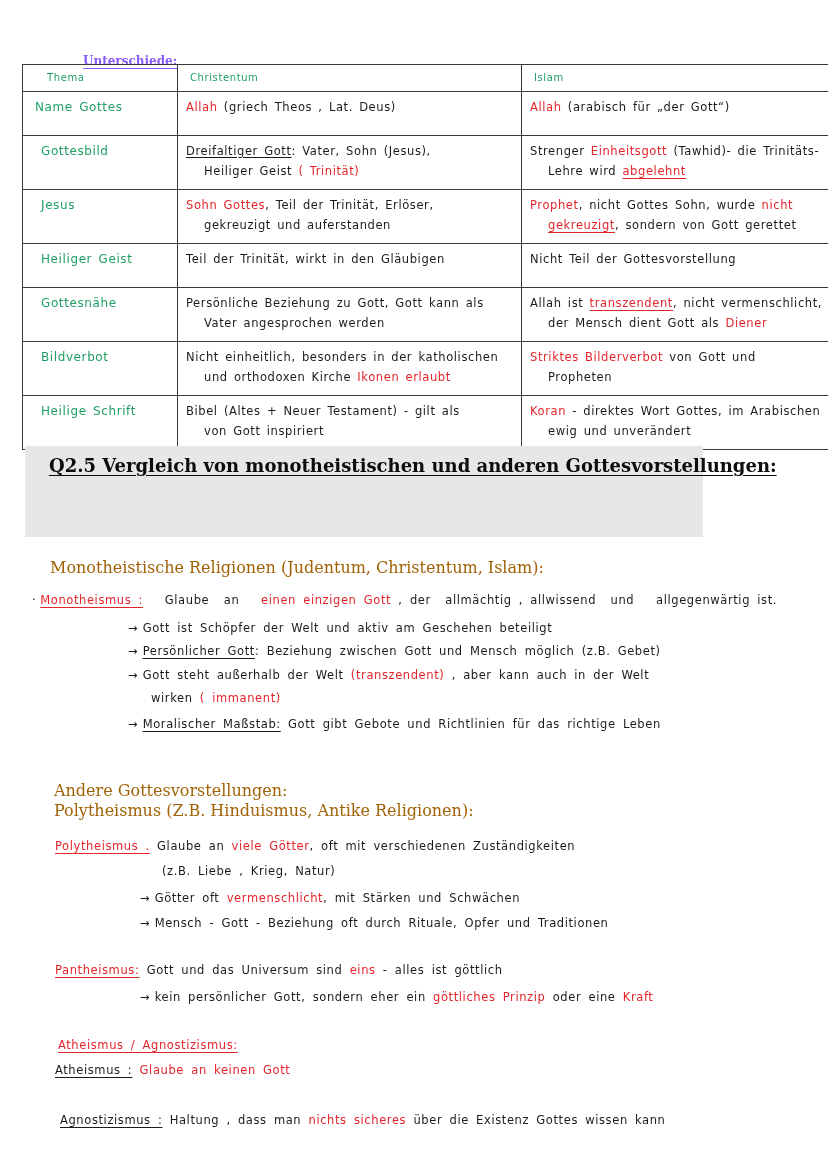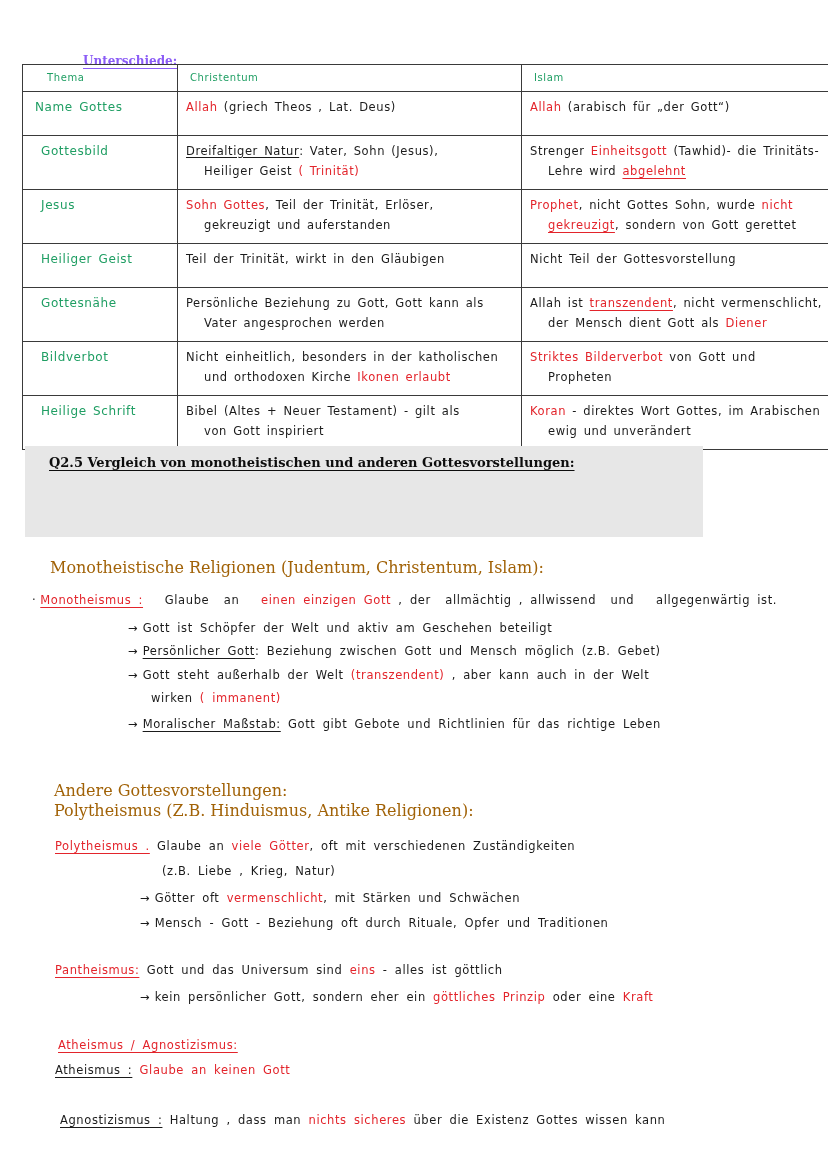--- a/index.html
+++ b/index.html
@@ -89,21 +89,21 @@
     left: 25px;
     top: 446px;
     width: 678px;
     height: 91px;
     background: #e7e7e7;
   }
   .grey-box .gb-line {
     position: absolute;
     font-family: "DejaVu Serif", serif;
     font-weight: bold;
-    font-size: 13px;
+    font-size: 18px;
     color: #0d0d0d;
     text-decoration: underline;
     text-underline-offset: 3px;
     white-space: nowrap;
   }
   .grey-box .gb-1 { left: 24px; top: 9px; }
   .grey-box .gb-2 { left: 24px; top: 48px; }
 
   
   .serif-head {
@@ -163,21 +163,21 @@
         <td class="c-isl hand">
           <div>
             <span class="l2 nopad"><span class="red">Allah</span><span>  (arabisch  für „der Gott“)</span></span>
           </div>
         </td>
       </tr>
       <tr class="row-tall">
         <td class="c-thema hand"><span class="cell-topic indent">Gottesbild</span></td>
         <td class="c-chr hand">
           <div>
-            <span class="l2 nopad"><span class="u">Dreifaltiger Natur</span><span>: Vater, Sohn (Jesus),</span></span>
+            <span class="l2 nopad"><span class="u">Dreifaltiger Gott</span><span>: Vater, Sohn (Jesus),</span></span>
             <span class="l2"><span>Heiliger Geist </span><span class="red">( Trinität)</span></span>
           </div>
         </td>
         <td class="c-isl hand">
           <div>
             <span class="l2 nopad"><span>Strenger </span><span class="red">Einheitsgott</span><span> (Tawhid)- die Trinitäts-</span></span>
             <span class="l2"><span>Lehre  wird  </span><span class="red u-red">abgelehnt</span></span>
           </div>
         </td>
       </tr>

